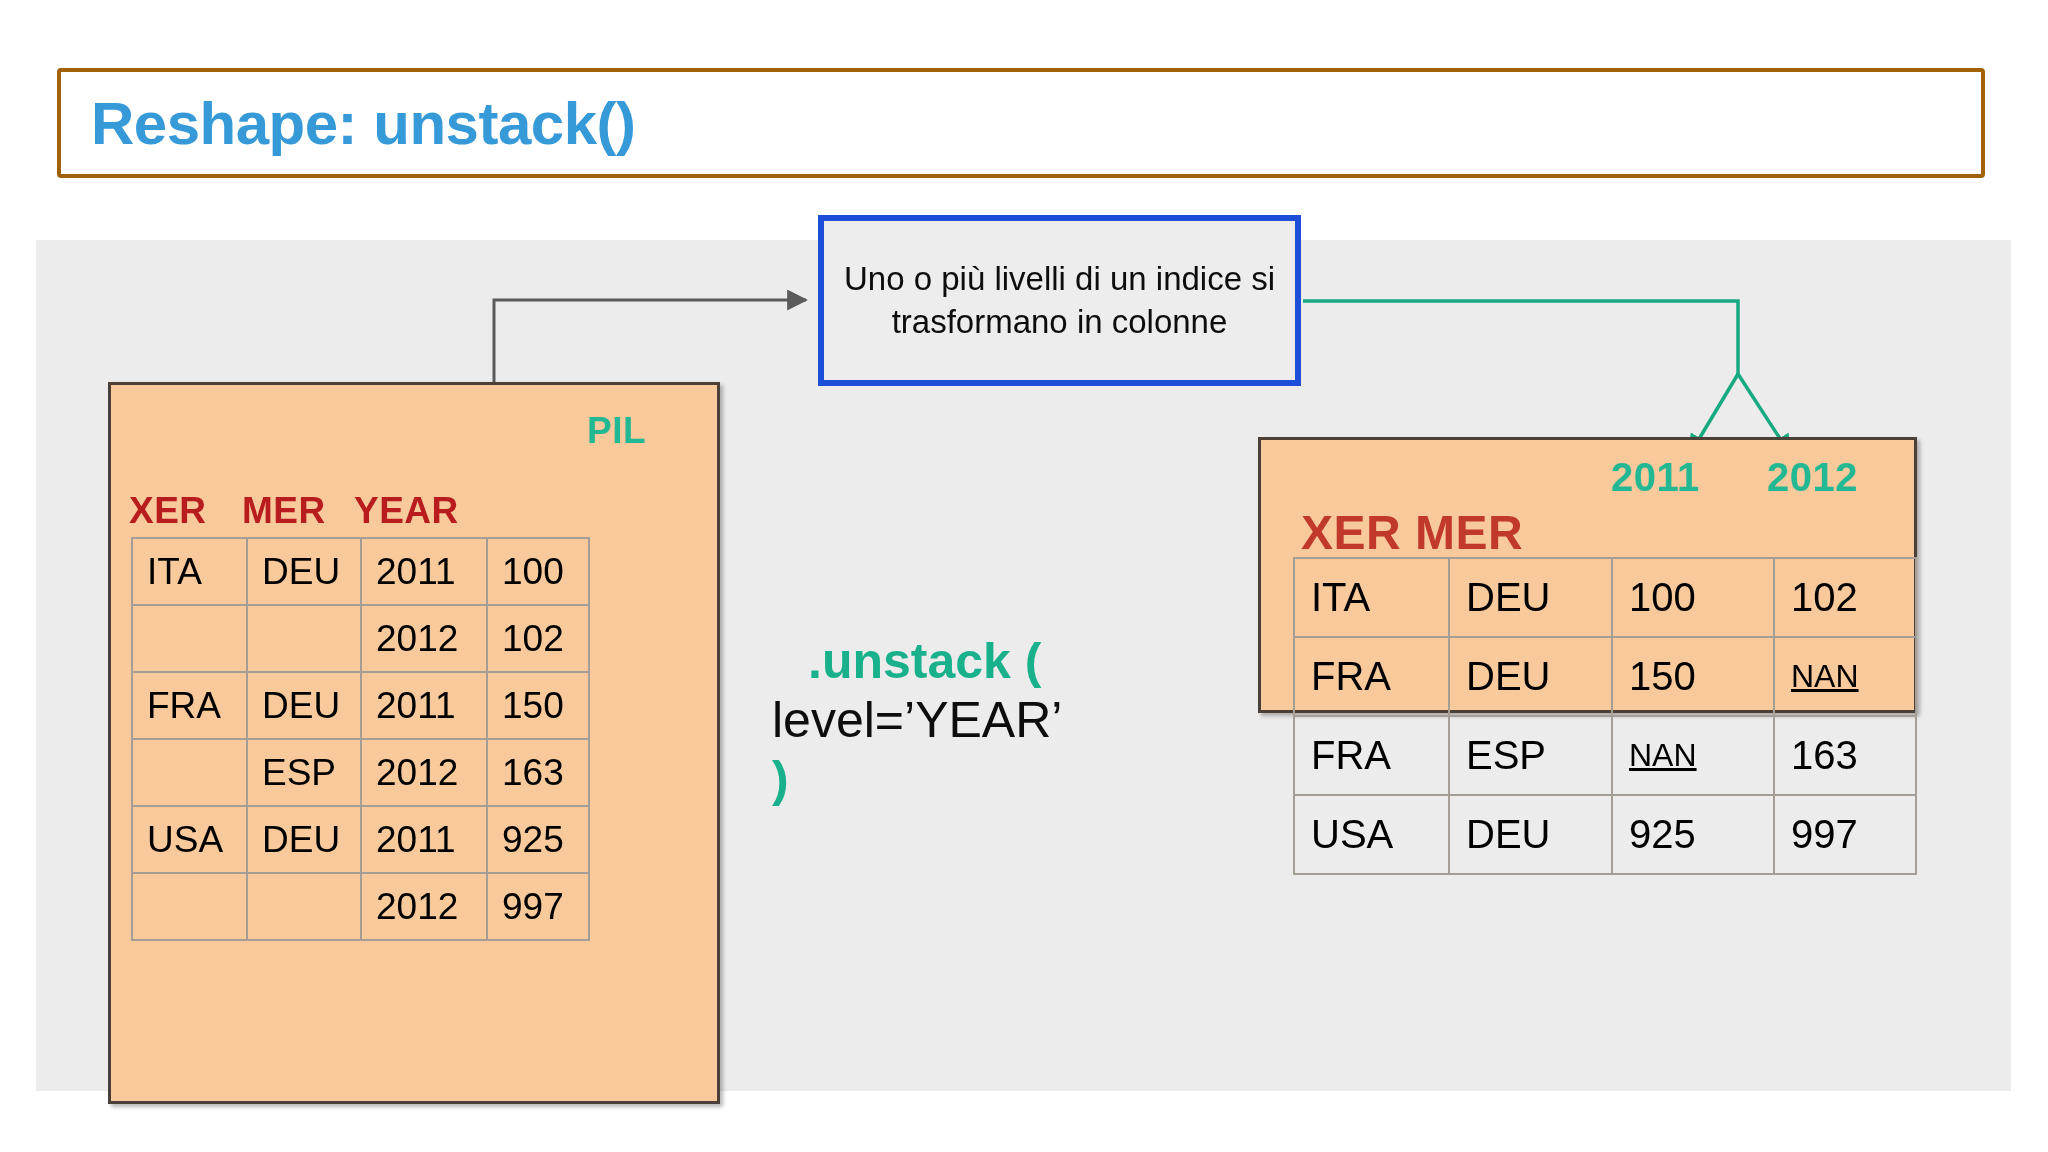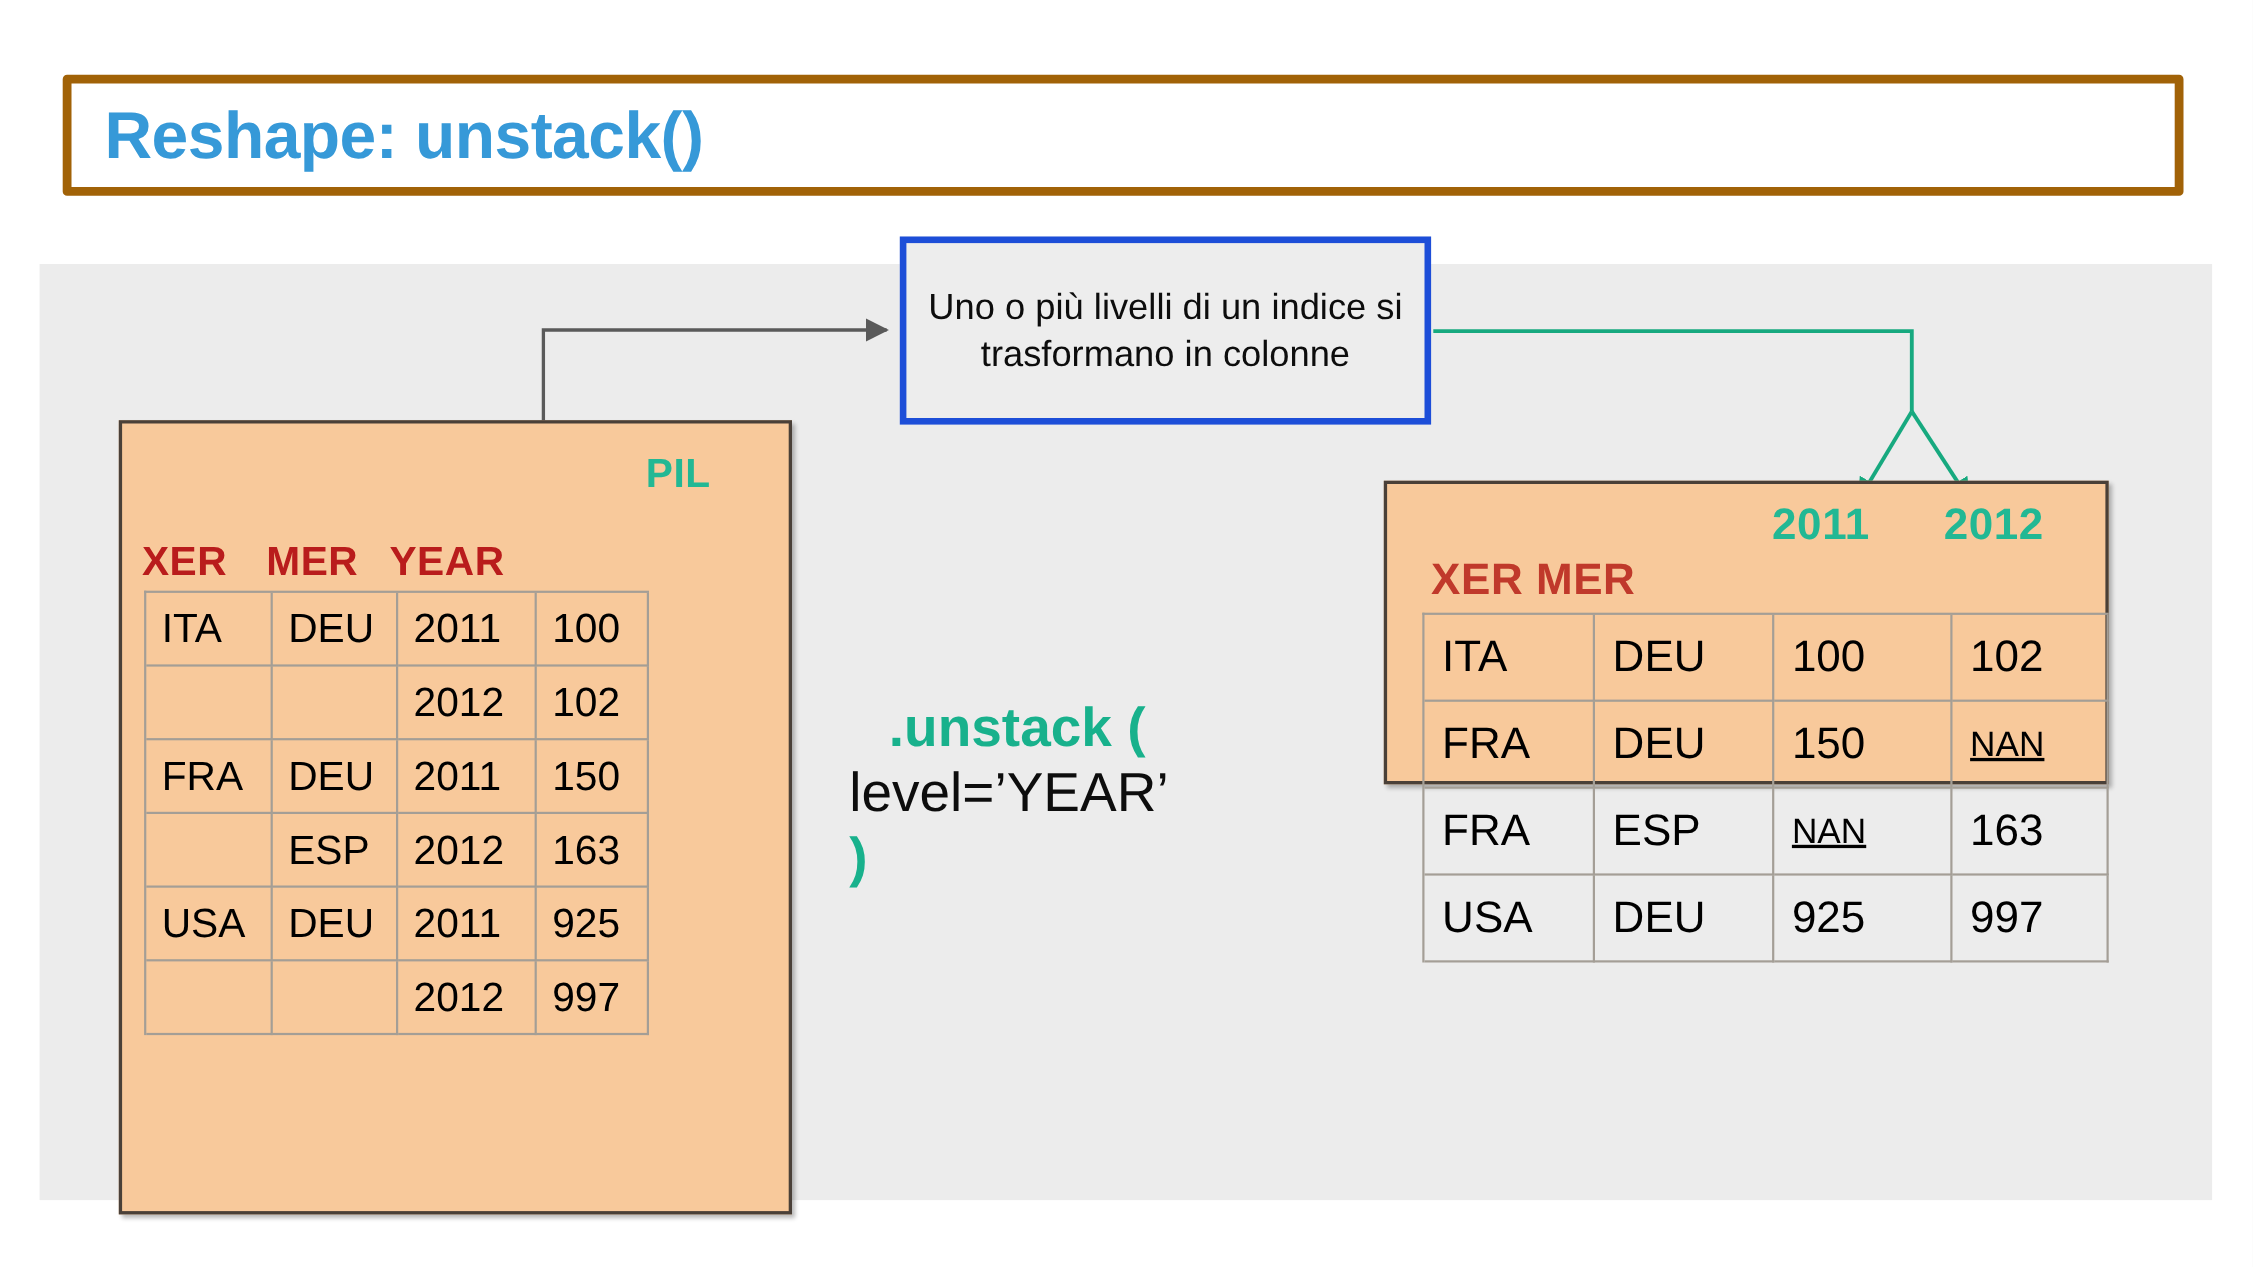--- a/index.html
+++ b/index.html
@@ -10,21 +10,21 @@
     overflow:hidden;
     position:relative;
   }
 
   
   #title-bar{
     position:absolute;
     left:57px; top:68px;
     width:1928px; height:110px;
     background:#ffffff;
-    border:8px solid #a16207;
+    border:4px solid #a16207;
     border-radius:4px;
     box-sizing:border-box;
   }
   #title-text{
     position:absolute;
     left:30px; top:50%;
     transform:translateY(-50%);
     font-size:60px;
     font-weight:bold;
     color:#3699d8;
@@ -89,21 +89,21 @@
   #right-panel{ left:1258px; top:437px; width:659px; height:276px; }
   #right-col-labels{
     position:absolute; left:350px; top:15px;
     font-size:40px; font-weight:bold; color:#22b894;
     letter-spacing:0.5px; white-space:nowrap;
   }
   #right-col-labels span{ display:inline-block; }
   #right-col-labels .y1{ width:156px; }
   #right-index-labels{
     position:absolute; left:40px; top:65px;
-    font-size:40px; font-weight:bold; color:#c0392b;
+    font-size:48px; font-weight:bold; color:#c0392b;
     letter-spacing:0.5px; white-space:nowrap;
   }
 
   
   .grid{
     position:absolute;
     border-left:2px solid #a49e96;
     border-top:2px solid #a49e96;
     box-sizing:border-box;
   }

